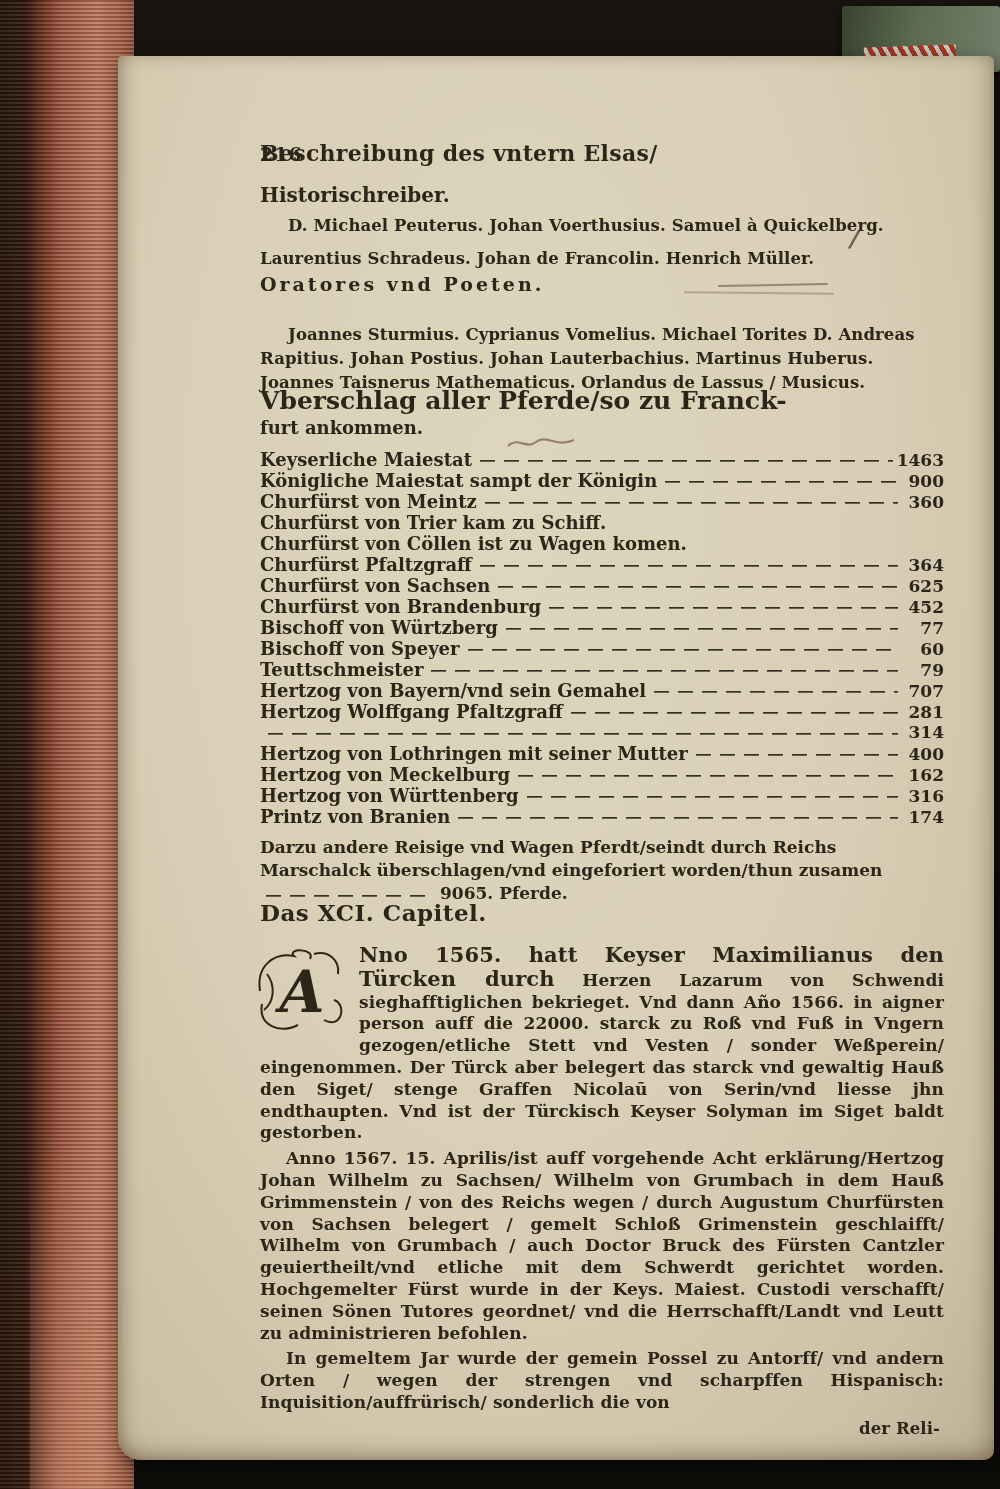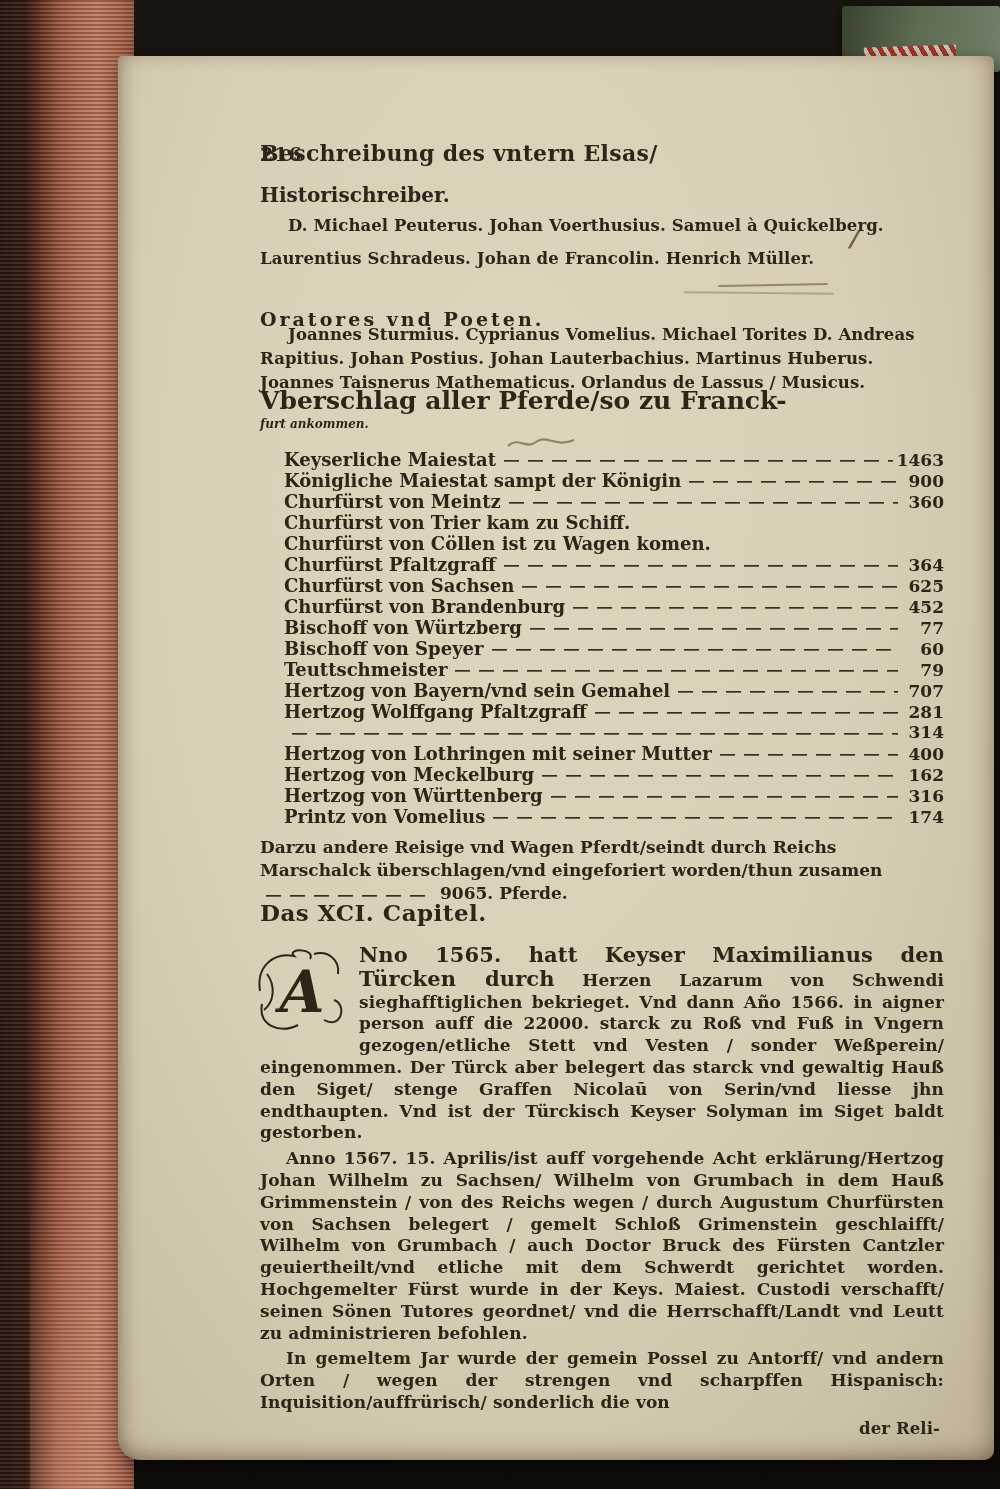--- a/index.html
+++ b/index.html
@@ -34,24 +34,24 @@
   .blk{left:142px;width:684px;}
 
   .pagenum{position:absolute;left:0;top:3px;font-size:19px;font-weight:bold;letter-spacing:1px;}
   .running-title{display:block;font-size:22px;font-weight:bold;letter-spacing:.3px;}
   .h-section{font-size:20px;font-weight:bold;}
   .h-latin{font-size:19px;font-weight:bold;letter-spacing:3px;}
   .names{font-size:16.5px;font-weight:bold;line-height:33px;text-indent:28px;letter-spacing:.1px;}
   .names2{line-height:24px;margin-top:20px;}
 
   .horse-title1{font-size:25px;font-weight:bold;}
-  .horse-title2{font-size:12px;font-weight:bold;font-style:italic;}
+  .horse-title2{font-size:18px;font-weight:bold;}
 
   .htable{font-size:18px;font-weight:bold;}
-  .trow{display:flex;align-items:baseline;height:21px;white-space:nowrap;margin-left:24px;}
+  .trow{display:flex;align-items:baseline;height:21px;white-space:nowrap;}
   .tlabel{flex:0 0 auto;}
   .tleader{flex:1 1 auto;height:13px;margin:0 4px 0 8px;align-self:center;
     background-image:repeating-linear-gradient(90deg,#372d20 0 15px,transparent 15px 24px);
     background-size:100% 1.7px;background-repeat:no-repeat;background-position:0 62%;}
   .tvalue{flex:0 0 auto;min-width:42px;text-align:right;font-size:17px;}
 
   .tfooter{font-size:17px;font-weight:bold;line-height:23px;}
   .tfooter .lead-in{ text-indent:26px;}
   .inline-leader{display:inline-block;width:168px;height:12px;vertical-align:middle;margin:0 6px;
     background-image:repeating-linear-gradient(90deg,#372d20 0 15px,transparent 15px 24px);
@@ -83,21 +83,21 @@
     <div class="abs blk" style="top:84px;">
       <span class="pagenum">216</span>
       <span class="running-title ctr">Beschreibung des vntern Elsas/</span>
     </div>
 
     <div class="abs blk ctr h-section" style="top:127px;">Historischreiber.</div>
     <div class="abs blk names" style="top:153px;">D. Michael Peuterus. Johan Voerthusius. Samuel à Quickelberg. Laurentius Schradeus. Johan de Francolin. Henrich Müller.</div>
 
     <div class="abs pen" style="left:732px;top:168px;">/</div>
 
-    <div class="abs blk ctr h-latin" style="top:217px;margin-top:35px;">Oratores vnd Poeten.</div>
+    <div class="abs blk ctr h-latin" style="top:217px;">Oratores vnd Poeten.</div>
     <div class="abs pen-line" style="left:600px;top:228px;width:110px;transform:rotate(-1deg);"></div>
     <div class="abs pen-line" style="left:566px;top:236px;width:150px;transform:rotate(.5deg);opacity:.6;"></div>
     <div class="abs blk names names2" style="top:247px;">Joannes Sturmius. Cyprianus Vomelius. Michael Torites D. Andreas Rapitius. Johan Postius. Johan Lauterbachius. Martinus Huberus. Joannes Taisnerus Mathematicus. Orlandus de Lassus / Musicus.</div>
 
     <div class="abs blk ctr horse-title1" style="top:330px;">Vberschlag aller Pferde/so zu Franck-</div>
     <div class="abs blk ctr horse-title2" style="top:361px;">furt ankommen.</div>
 
     <svg class="abs" style="left:388px;top:378px;" width="72" height="18">
       <path d="M2,12 C12,2 20,16 30,8 C40,0 50,14 68,6" stroke="rgba(90,60,40,.55)" fill="none" stroke-width="2.2"></path>
     </svg>
@@ -198,21 +198,21 @@
     <span class="tvalue">162</span>
   </div>
 
   <div class="trow">
     <span class="tlabel">Hertzog von Württenberg</span>
     <span class="tleader"></span>
     <span class="tvalue">316</span>
   </div>
 
   <div class="trow">
-    <span class="tlabel">Printz von Vomelius</span>
+    <span class="tlabel">Printz von Branien</span>
     <span class="tleader"></span>
     <span class="tvalue">174</span>
   </div>
 </div>
 
     <div class="abs blk tfooter" style="top:780px;">
       <span class="lead-in">Darzu andere Reisige vnd Wagen Pferdt/seindt durch Reichs Marschalck überschlagen/vnd eingeforiert worden/thun zusamen</span><span class="inline-leader"></span><span>9065. Pferde.</span>
     </div>
 
     <div class="abs blk ctr chapter-h" style="top:843px;">Das XCI. Capitel.</div>

